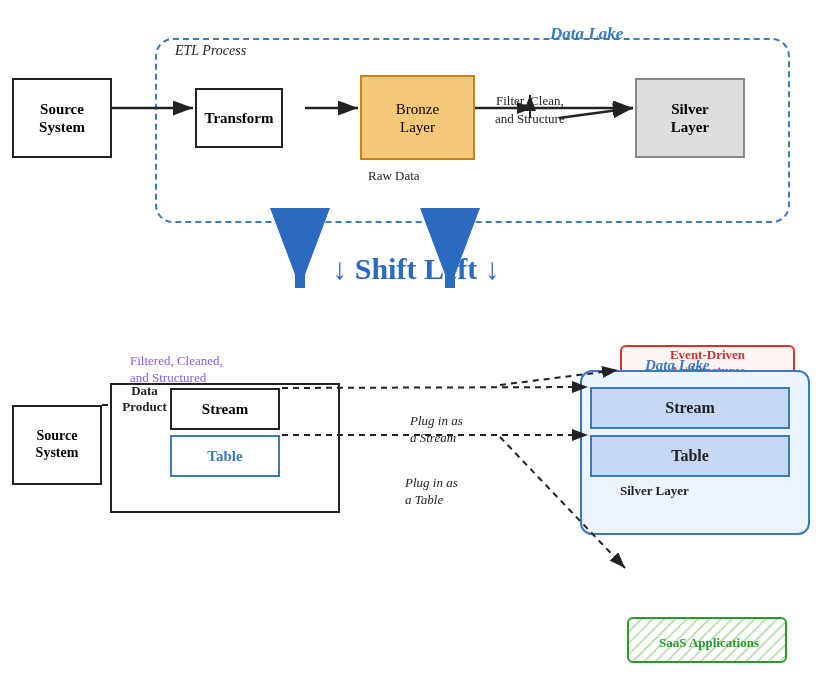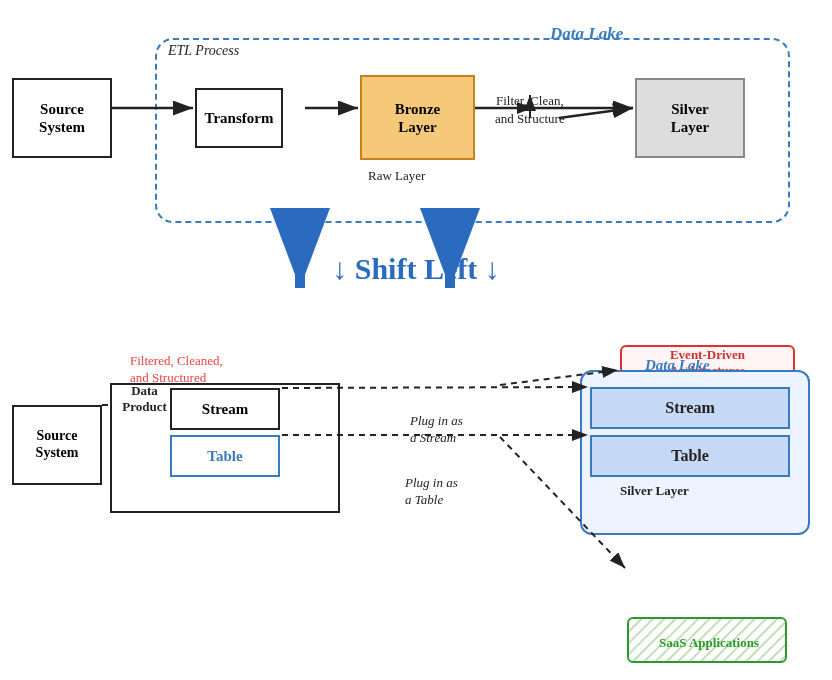--- a/index.html
+++ b/index.html
@@ -45,21 +45,21 @@
       color: #3a7abf;
       font-size: 17px;
       font-weight: bold;
       font-style: italic;
     }
 
     
     .etl-label {
       position: absolute;
       top: 33px;
-      left: 168px;
+      left: 175px;
       font-size: 14px;
       color: #222;
       font-style: italic;
     }
 
     
     .source-system-box {
       position: absolute;
       top: 68px;
       left: 12px;
@@ -99,21 +99,21 @@
       left: 360px;
       width: 115px;
       height: 85px;
       border: 2.5px solid #c8821a;
       background: #f5c87a;
       display: flex;
       flex-direction: column;
       align-items: center;
       justify-content: center;
       font-size: 15px;
-      font-weight: bold;
+      font-weight: normal;
       text-align: center;
       line-height: 1.2;
     }
     .bronze-sublabel {
       position: absolute;
       top: 158px;
       left: 368px;
       font-size: 13px;
       color: #222;
     }
@@ -241,21 +241,21 @@
       font-weight: bold;
       color: #3a7abf;
     }
 
     
     .filtered-label {
       position: absolute;
       top: 8px;
       left: 130px;
       font-size: 13px;
-      color: #ef4444;
+      color: #8b5cf6;
       line-height: 1.3;
     }
 
     
     .data-lake-border-bottom {
       position: absolute;
       top: 25px;
       left: 580px;
       width: 230px;
       height: 165px;
@@ -394,21 +394,21 @@
     </div>
 
     <div class="transform-box">
       <span>Transform</span>
     </div>
 
     <div class="bronze-box">
       <span style="white-space:pre-line">Bronze
 Layer</span>
     </div>
-    <div class="bronze-sublabel">Raw Layer</div>
+    <div class="bronze-sublabel">Raw Data</div>
 
     <div class="filter-label" style="white-space:pre-line">Filter, Clean,
 and Structure</div>
 
     <div class="silver-box">
       <span style="white-space:pre-line">Silver
 Layer</span>
     </div>
 
   </div>

